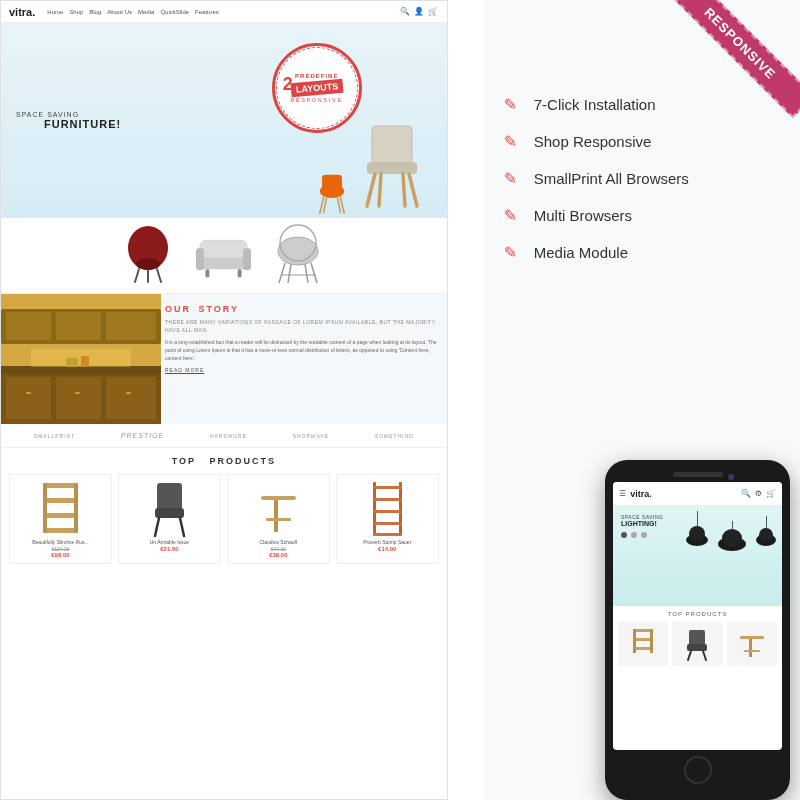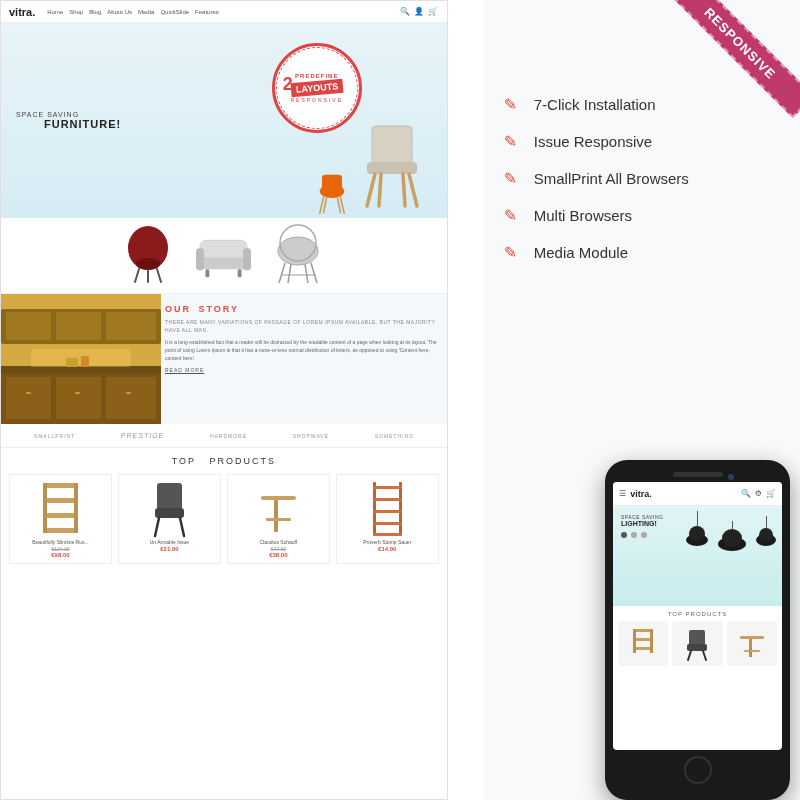--- a/index.html
+++ b/index.html
@@ -252,21 +252,21 @@
     }
     .section-title {
       text-align: center;
       font-size: 9px;
       color: #333;
       letter-spacing: 2px;
       text-transform: uppercase;
       margin-bottom: 8px;
     }
     .section-title span {
-      font-weight: normal;
+      font-weight: bold;
       margin-top: 44px;
     }
     .products-grid {
       display: flex;
       gap: 6px;
     }
     .product-card {
       flex: 1;
       border: 1px solid #eee;
       padding: 5px;
@@ -743,21 +743,21 @@
       <div class="responsive-ribbon">RESPONSIVE</div>
     </div>
 
     <ul class="features-list">
       <li class="feature-item">
         <span class="feature-icon">✎</span>
         <span class="feature-text">7-Click Installation</span>
       </li>
       <li class="feature-item">
         <span class="feature-icon">✎</span>
-        <span class="feature-text">Issue Responsive</span>
+        <span class="feature-text">Shop Responsive</span>
       </li>
       <li class="feature-item">
         <span class="feature-icon">✎</span>
         <span class="feature-text">SmallPrint All Browsers</span>
       </li>
       <li class="feature-item">
         <span class="feature-icon">✎</span>
         <span class="feature-text">Multi Browsers</span>
       </li>
       <li class="feature-item">

